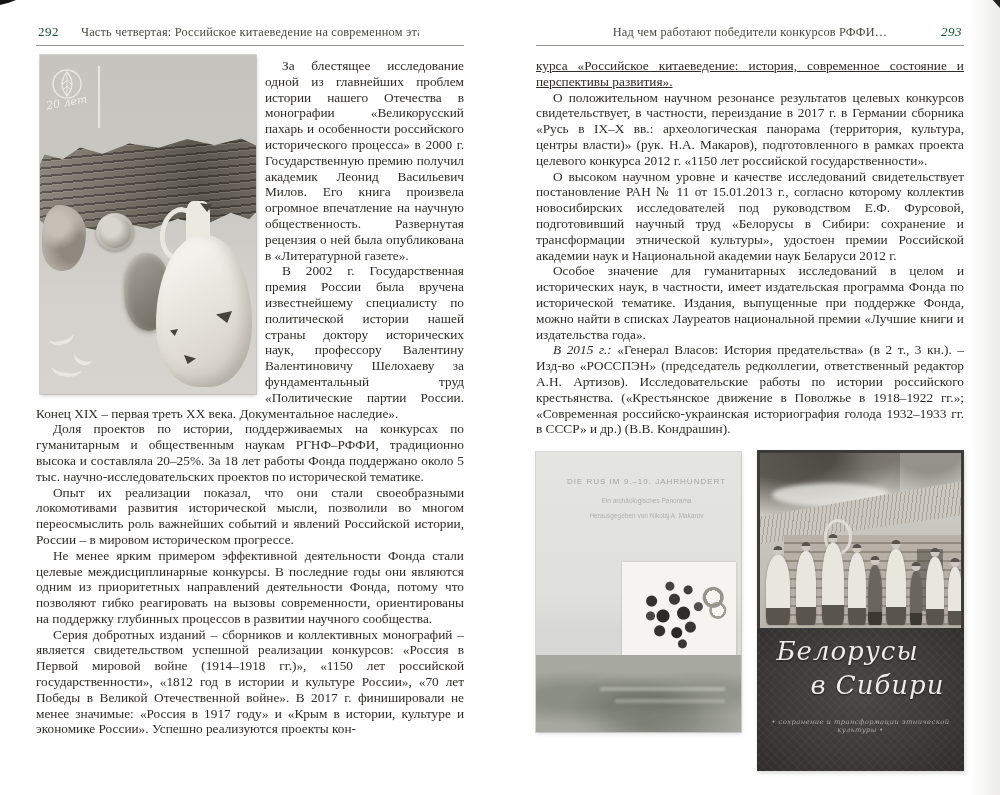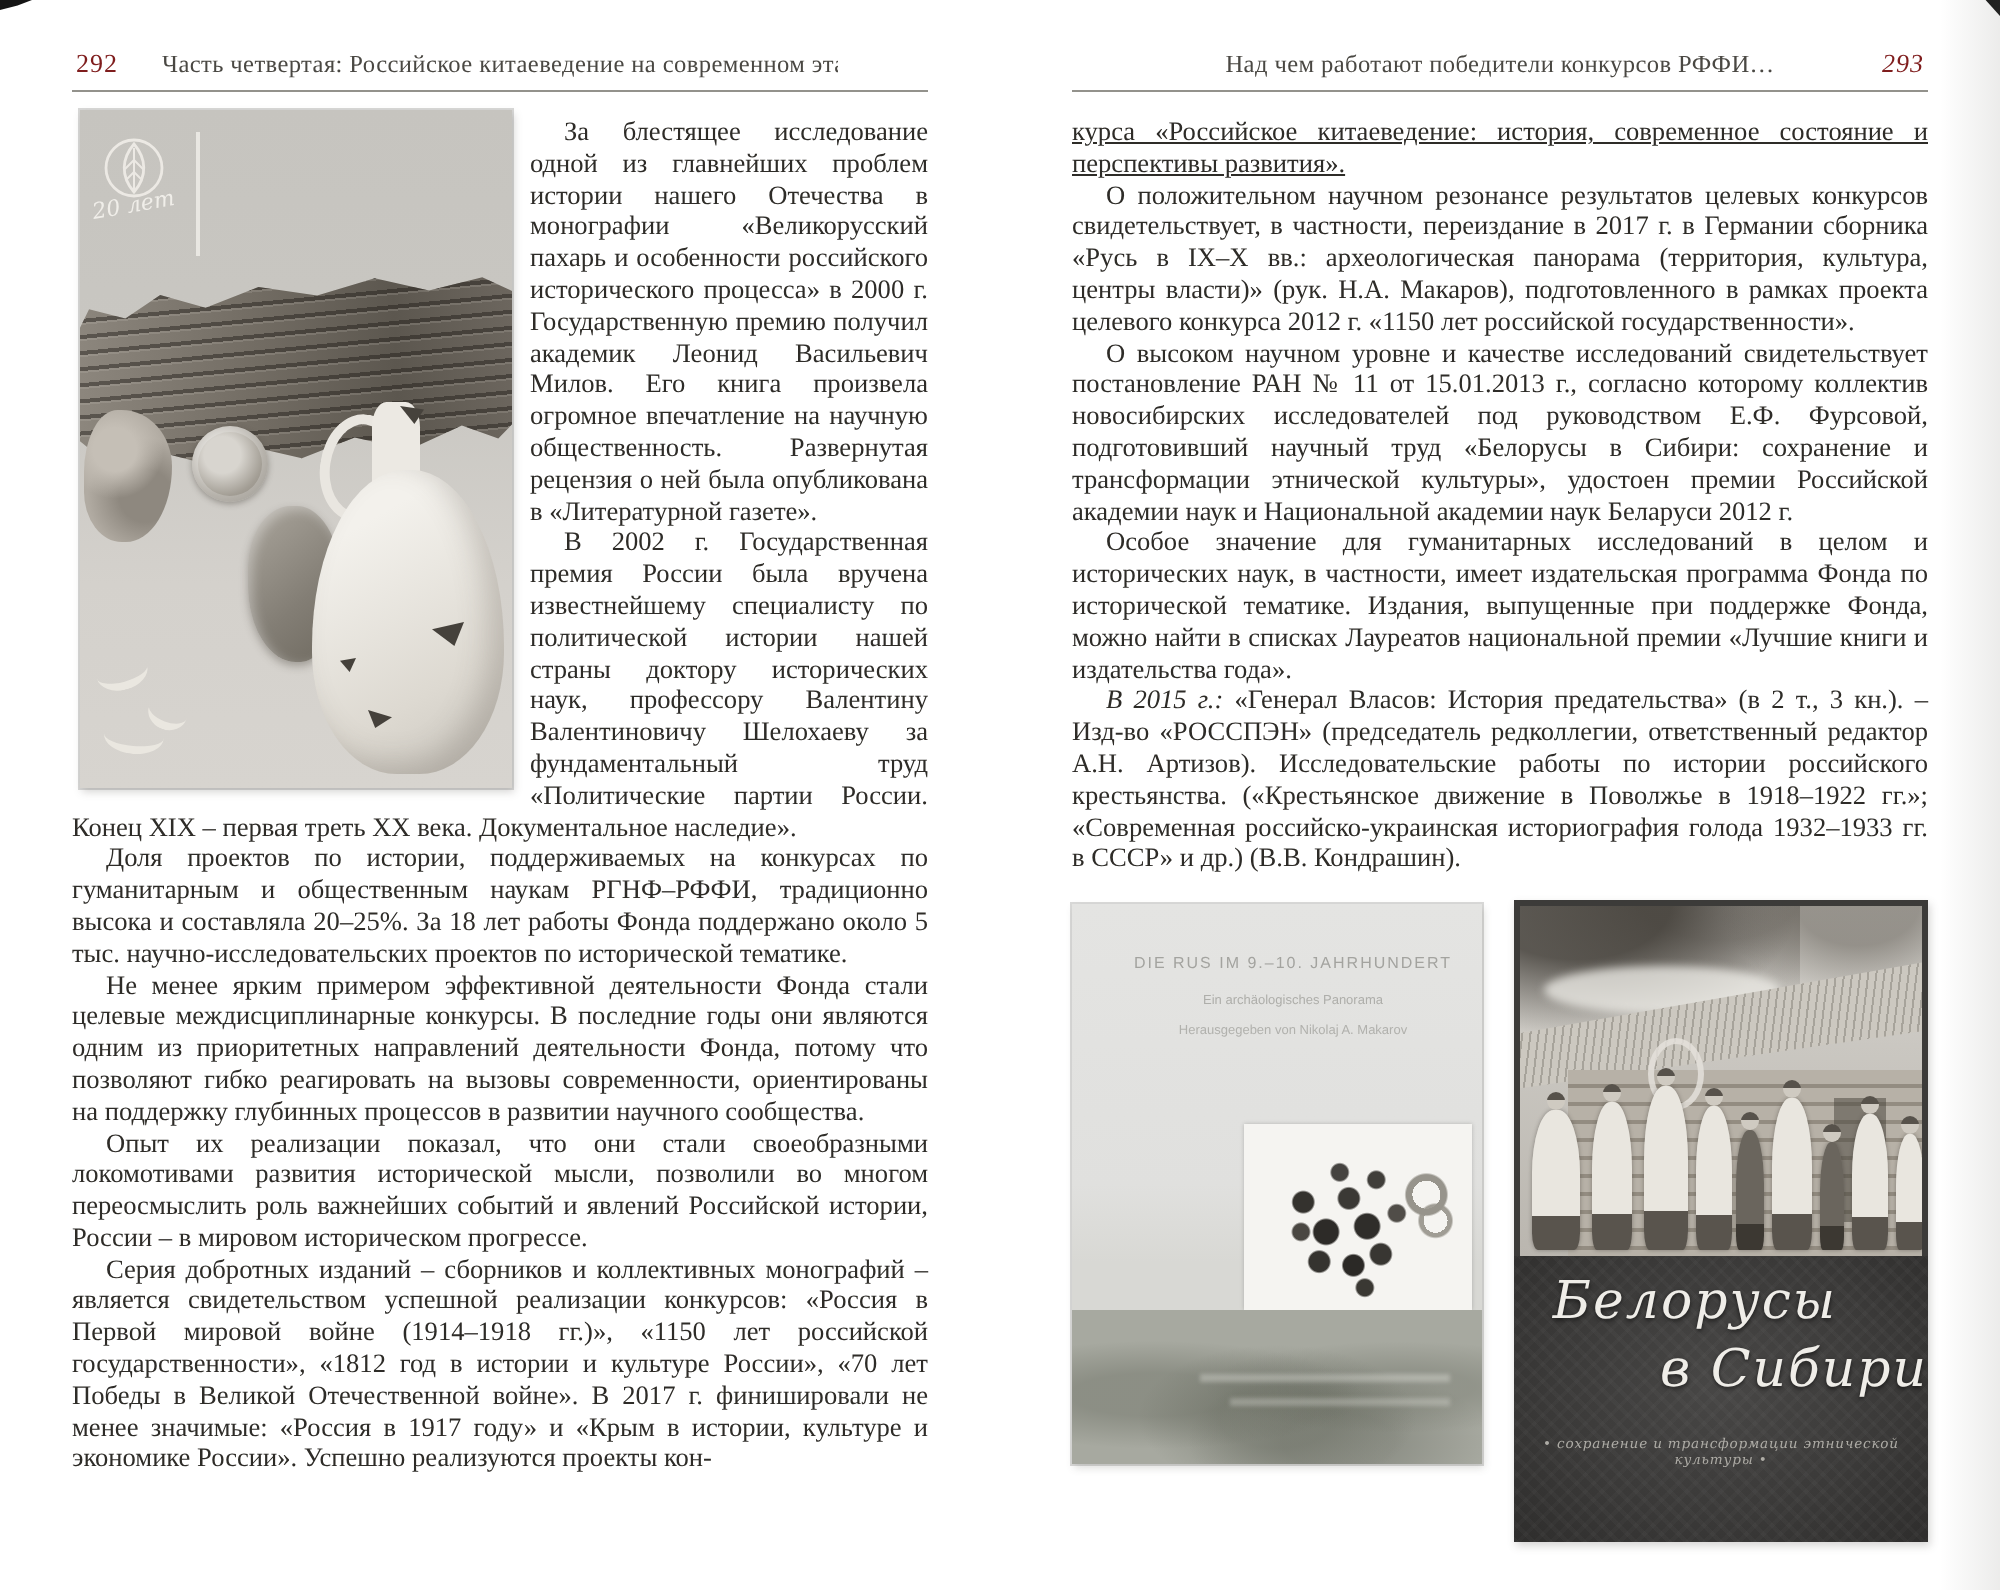--- a/index.html
+++ b/index.html
@@ -11,21 +11,21 @@
   .corner-tl{position:absolute;left:0;top:0;width:16px;height:5px;background:#151515;
     clip-path:polygon(0 0,100% 0,55% 55%,0 100%);}
   .corner-tr{position:absolute;right:0;top:0;width:9px;height:8px;background:#151515;
     clip-path:polygon(20% 0,100% 0,100% 100%);}
   .edge-right{position:absolute;right:0;top:0;width:30px;height:795px;
     background:linear-gradient(90deg,rgba(0,0,0,0),rgba(120,118,112,.14));}
   
   .page{position:absolute;top:24px;width:428px;height:760px;}
   #page-left{left:36px;}
   #page-right{left:536px;}
-  .pagenum{position:absolute;top:0;font-size:13px;color:#7f1d1d;letter-spacing:.5px;}
+  .pagenum{position:absolute;top:0;font-size:13px;color:#14532d;letter-spacing:.5px;}
   #page-left .pagenum{left:2px;}
   #page-right .pagenum{right:2px;font-style:italic;}
   .running-head{position:absolute;left:45px;right:45px;top:1px;text-align:center;
     font-size:12.3px;color:#4a4843;letter-spacing:.2px;white-space:nowrap;overflow:hidden;}
   .head-rule{position:absolute;left:0;right:0;top:21px;border-top:1px solid #93928c;}
   .body-flow{position:absolute;left:0;right:0;top:34px;text-align:justify;}
   p{margin:0;font-size:13.3px;line-height:15.8px;text-indent:17px;text-align:justify;
     hyphens:auto;-webkit-hyphens:auto;}
   p.noindent{text-indent:0;text-decoration:underline;}
   em.lead{font-style:italic;}
@@ -150,21 +150,21 @@
   .bf7{left:150px;width:12px;height:54px;}.bf8{left:166px;width:18px;height:68px;}
   .bf9{left:188px;width:14px;height:58px;}
   .b-band{position:absolute;left:0;right:0;top:178px;bottom:0;
     background:
       repeating-linear-gradient(45deg,rgba(255,255,255,.025) 0 2px,rgba(0,0,0,0) 2px 6px),
       repeating-linear-gradient(-45deg,rgba(255,255,255,.02) 0 2px,rgba(0,0,0,0) 2px 6px),
       radial-gradient(ellipse at 50% 45%,#484746 0%,#3a3938 60%,#2e2d2c 100%);}
   .b-title1{position:absolute;left:0;right:26px;top:8px;text-align:center;
     font-family:"DejaVu Serif",serif;font-style:italic;font-size:26px;color:#efede8;
     letter-spacing:1px;text-shadow:0 1px 2px rgba(0,0,0,.6);}
-  .b-title2{position:absolute;left:34px;right:0;top:42px;text-align:right;
+  .b-title2{position:absolute;left:34px;right:0;top:42px;text-align:center;
     font-family:"DejaVu Serif",serif;font-style:italic;font-size:26px;color:#efede8;
     letter-spacing:1px;text-shadow:0 1px 2px rgba(0,0,0,.6);}
   .b-sub{position:absolute;left:6px;right:6px;top:90px;text-align:center;
     font-family:"DejaVu Serif",serif;font-style:italic;font-size:6.8px;color:#aeaca6;
     letter-spacing:.4px;}
 </style>
 </head>
 <body>
 
 <div class="corner-tl"></div>
@@ -206,22 +206,22 @@
           <div class="c1-patch c1-p2"></div>
 
           <div class="c1-patch c1-p4"></div>
         </div>
       </div>
     </div>
 
     <p>За блестящее исследование одной из главнейших проблем истории нашего Отечества в монографии «Великорусский пахарь и особенности российского исторического процесса» в 2000 г. Государственную премию получил академик Леонид Васильевич Милов. Его книга произвела огромное впечатление на научную общественность. Развернутая рецензия о ней была опубликована в «Литературной газете».</p>
     <p>В 2002 г. Государственная премия России была вручена известнейшему специалисту по политической истории нашей страны доктору исторических наук, профессору Валентину Валентиновичу Шелохаеву за фундаментальный труд «Политические партии России. Конец XIX – первая треть XX века. Документальное наследие».</p>
     <p>Доля проектов по истории, поддерживаемых на конкурсах по гуманитарным и общественным наукам РГНФ–РФФИ, традиционно высока и составляла 20–25%. За 18 лет работы Фонда поддержано около 5 тыс. научно-исследовательских проектов по исторической тематике.</p>
+    <p>Опыт их реализации показал, что они стали своеобразными локомотивами развития исторической мысли, позволили во многом переосмыслить роль важнейших событий и явлений Российской истории, России – в мировом историческом прогрессе.</p>
     <p>Не менее ярким примером эффективной деятельности Фонда стали целевые междисциплинарные конкурсы. В последние годы они являются одним из приоритетных направлений деятельности Фонда, потому что позволяют гибко реагировать на вызовы современности, ориентированы на поддержку глубинных процессов в развитии научного сообщества.</p>
-    <p>Опыт их реализации показал, что они стали своеобразными локомотивами развития исторической мысли, позволили во многом переосмыслить роль важнейших событий и явлений Российской истории, России – в мировом историческом прогрессе.</p>
     <p>Серия добротных изданий – сборников и коллективных монографий – является свидетельством успешной реализации конкурсов: «Россия в Первой мировой войне (1914–1918 гг.)», «1150 лет российской государственности», «1812 год в истории и культуре России», «70 лет Победы в Великой Отечественной войне». В 2017 г. финишировали не менее значимые: «Россия в 1917 году» и «Крым в истории, культуре и экономике России». Успешно реализуются проекты кон-</p>
   </div>
 </div>
 
 <div id="page-right" class="page">
   <span class="pagenum">293</span>
   <div class="running-head">Над чем работают победители конкурсов РФФИ…</div>
   <div class="head-rule"></div>
 
   <div class="body-flow">

